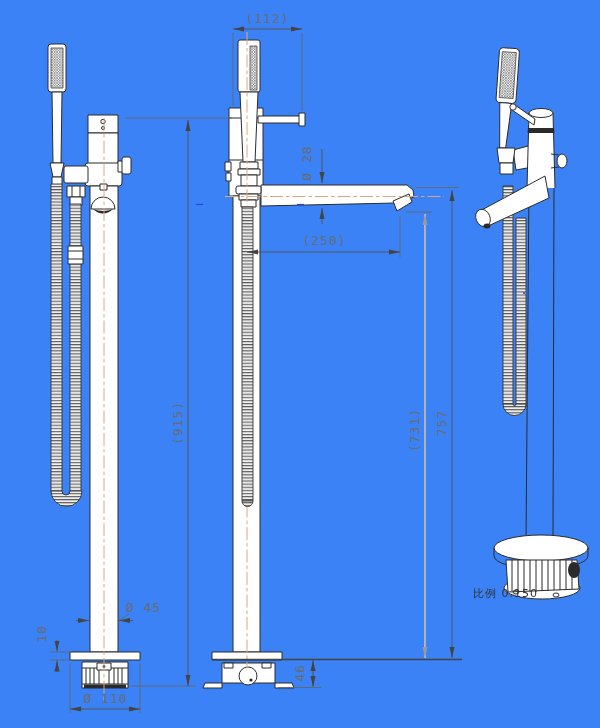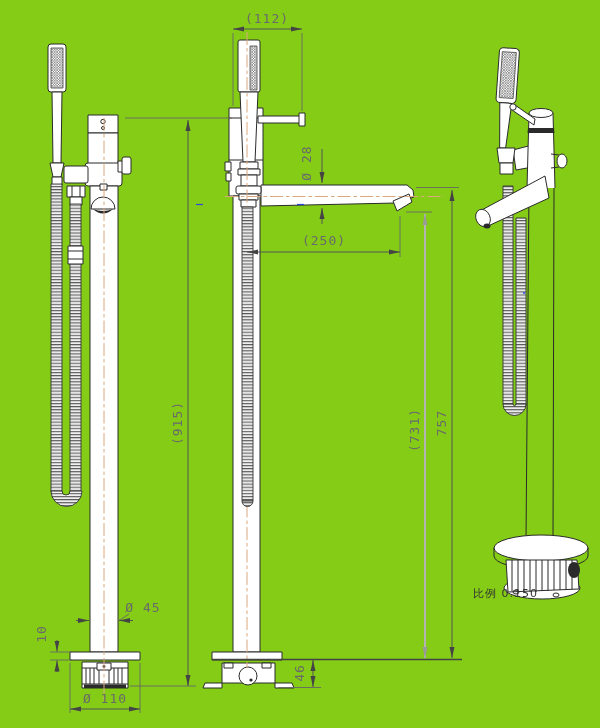--- a/index.html
+++ b/index.html
@@ -1,16 +1,16 @@
 <!DOCTYPE html>
 <html><head>
 <meta charset="utf-8">
 <style>
   html,body{margin:0;padding:0;background:#fff;}
-  .sheet{position:relative;width:600px;height:728px;background:#84cc16;overflow:hidden;
+  .sheet{position:relative;width:600px;height:728px;background:#3b82f6;overflow:hidden;
          font-family:"DejaVu Sans Mono", monospace;}
   svg{position:absolute;left:0;top:0;}
   svg *{vector-effect:non-scaling-stroke;}
   .ol{stroke:#2b2b2b;stroke-width:1;fill:none;}
   .wf{stroke:#2b2b2b;stroke-width:1;fill:#ffffff;}
   .rib{stroke:#333;stroke-width:0.9;fill:url(#ribs);}
   .hatch{stroke:#444;stroke-width:0.8;fill:url(#xh);}
   .cl{stroke:#d9a87e;stroke-width:1;fill:none;stroke-dasharray:13 3 3.5 3;}
   .dl{stroke:#555;stroke-width:1;fill:none;}
   .dlg{stroke:#b3b3b3;stroke-width:2;fill:none;}

